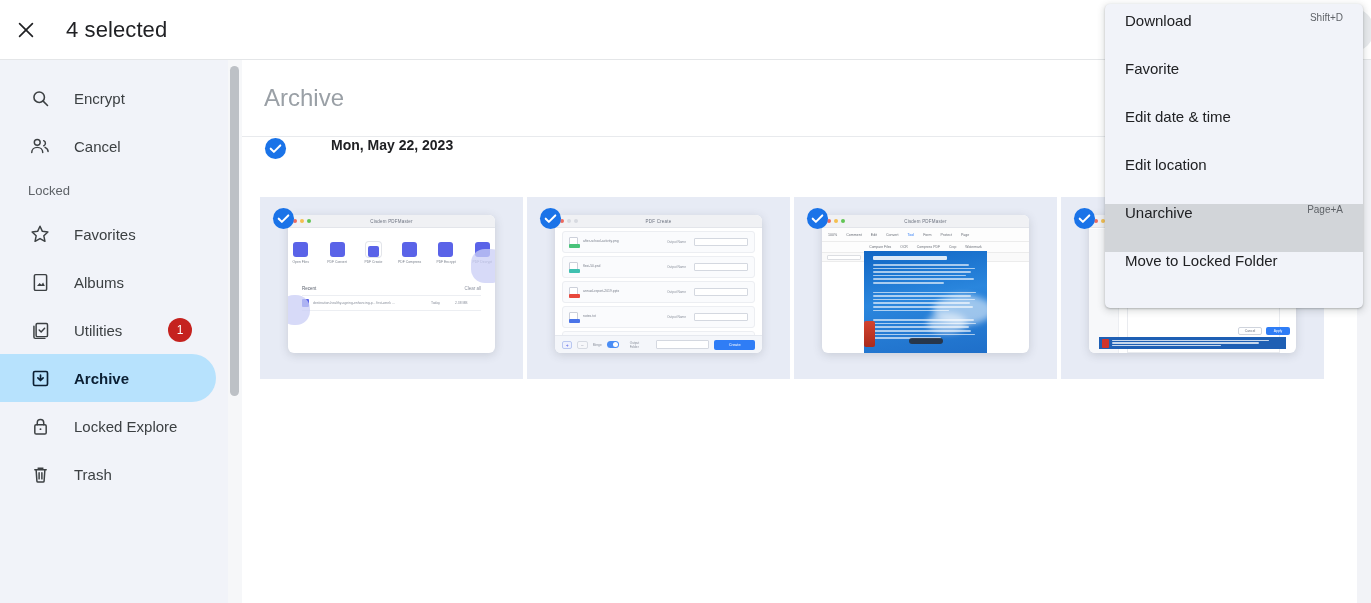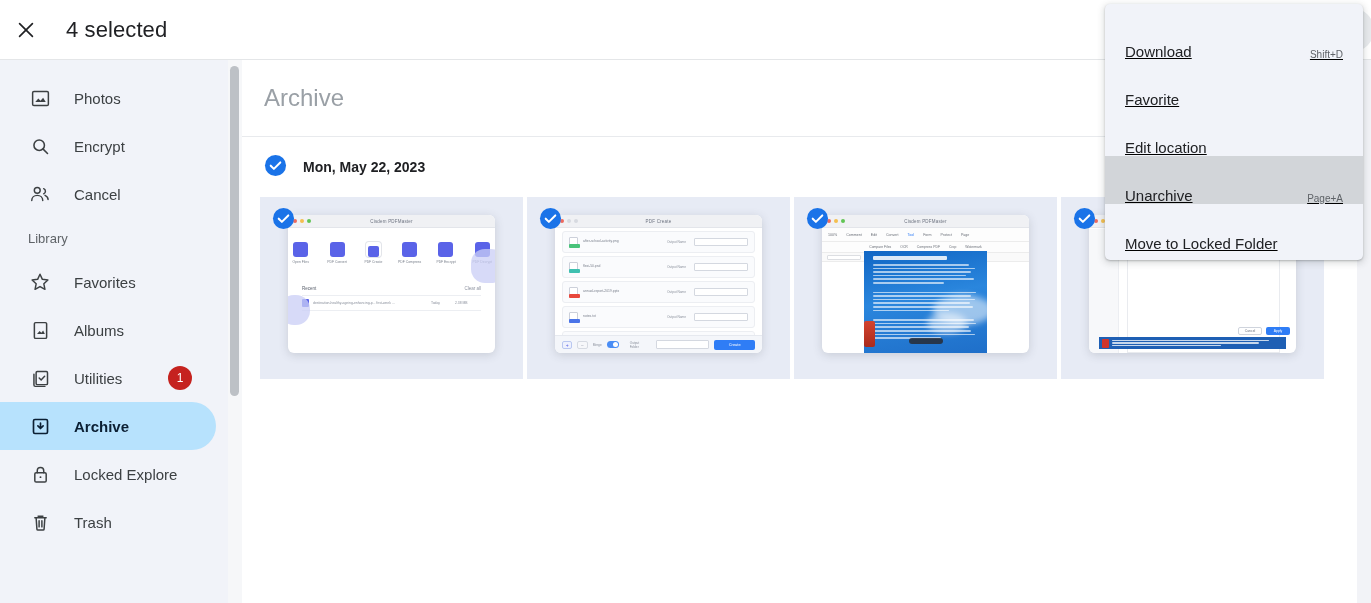--- a/index.html
+++ b/index.html
@@ -74,21 +74,21 @@
     position: absolute; top: 60px; left: 242px; width: 1115px; height: 543px;
     background: #ffffff; overflow: hidden;
   }
   .main-header {
     height: 77px; display: flex; align-items: center;
     border-bottom: 1px solid #e8eaed; padding-left: 22px;
   }
   .main-header-title { font-size: 24px; color: #9aa0a6; }
 
   .date-row {
-    display: flex; align-items: center; height: 60px; padding-left: 22px;
+    display: flex; height: 60px; padding-left: 22px; gap: 28px;
   }
   .date-check { margin-right: 16px; cursor: pointer; }
   .date-label { font-size: 14px; color: #202124; font-weight: bold; }
 
   .photo-grid {
     display: flex; gap: 4px; padding-left: 18px;
   }
   .tile {
     position: relative; width: 263px; height: 182px;
     background: #e7ebf5; overflow: hidden; cursor: pointer;
@@ -190,22 +190,22 @@
     position: absolute; top: 8px; left: 1330px; width: 44px; height: 44px;
     border-radius: 50%; background: #e8eaed; z-index: 8;
   }
   .menu {
     position: absolute; top: 4px; left: 1105px; width: 258px;
     background: #f1f3f9; border-radius: 5px;
     box-shadow: 0 2px 6px 2px rgba(60,64,67,.15), 0 1px 2px rgba(60,64,67,.3);
     padding: 8px 0; z-index: 10;
   }
   .menu-item {
-    height: 48px; display: flex; align-items: flex-end;
-    padding: 0 20px; cursor: pointer; text-decoration: underline;
+    height: 48px; display: flex; align-items: flex-start;
+    padding: 0 20px; cursor: pointer;
   }
   .menu-item.hovered { background: #d2d5d9; }
   .menu-item-label { font-size: 15px; color: #202124; }
   .menu-item-shortcut { margin-left: auto; font-size: 10px; color: #5f6368; }
 </style>
 </head>
 <body>
 
 <div class="app">
 
@@ -214,29 +214,20 @@
       <svg width="22" height="22" viewBox="0 0 24 24" fill="none" stroke="#202124" stroke-width="1.8" stroke-linecap="round">
         <line x1="5" y1="5" x2="19" y2="19"></line>
           <line x1="19" y1="5" x2="5" y2="19"></line>
       </svg>
     </div>
     <div class="topbar-title">4 selected</div>
   </div>
 
   <div class="sidebar">
 
-    <div class="nav-item">
-      <span class="nav-icon">
-        <svg width="21" height="21" viewBox="0 0 24 24" fill="none" stroke="#3c4043" stroke-width="1.7">
-          <rect x="3" y="4" width="18" height="16" rx="1.5"></rect>
-          <path d="M6 16l3.5-4 2.5 2.5L15 11l3 5z" fill="#3c4043" stroke="none"></path>
-        </svg>
-      </span>
-      <span class="nav-label">Photos</span>
-    </div>
 
     <div class="nav-item">
       <span class="nav-icon">
         <svg width="21" height="21" viewBox="0 0 24 24" fill="none" stroke="#3c4043" stroke-width="1.8" stroke-linecap="round">
           <circle cx="10.5" cy="10.5" r="6"></circle>
             <line x1="15" y1="15" x2="20" y2="20"></line>
         </svg>
       </span>
       <span class="nav-label">Encrypt</span>
     </div>
@@ -246,21 +237,21 @@
         <svg width="22" height="22" viewBox="0 0 24 24" fill="none" stroke="#3c4043" stroke-width="1.6" stroke-linecap="round">
           <circle cx="9" cy="8" r="3.2"></circle>
           <path d="M3 19c0-3.3 2.7-5.5 6-5.5s6 2.2 6 5.5"></path>
           <path d="M16 6.2a3 3 0 010 5.6M17.5 13.5c2 .9 3.3 2.6 3.3 4.6"></path>
         </svg>
       </span>
       <span class="nav-label">Cancel</span>
     </div>
 
 
-    <div class="section-label">Library</div>
+    <div class="section-label">Locked</div>
 
     <div class="nav-item">
       <span class="nav-icon">
         <svg width="22" height="22" viewBox="0 0 24 24" fill="none" stroke="#3c4043" stroke-width="1.6" stroke-linejoin="round">
           <path d="M12 3.5l2.6 5.6 6 .7-4.4 4.2 1.2 6-5.4-3-5.4 3 1.2-6L3.4 9.8l6-.7z"></path>
         </svg>
       </span>
       <span class="nav-label">Favorites</span>
     </div>
 
@@ -569,20 +560,24 @@
   <div class="menu">
     <div class="menu-item">
       <span class="menu-item-label">Download</span>
       <span class="menu-item-shortcut">Shift+D</span>
     </div>
     <div class="menu-item">
       <span class="menu-item-label">Favorite</span>
       <span class="menu-item-shortcut"></span>
     </div>
     <div class="menu-item">
+      <span class="menu-item-label">Edit date &amp; time</span>
+      <span class="menu-item-shortcut"></span>
+    </div>
+    <div class="menu-item">
       <span class="menu-item-label">Edit location</span>
       <span class="menu-item-shortcut"></span>
     </div>
     <div class="menu-item hovered">
       <span class="menu-item-label">Unarchive</span>
       <span class="menu-item-shortcut">Page+A</span>
     </div>
     <div class="menu-item">
       <span class="menu-item-label">Move to Locked Folder</span>
       <span class="menu-item-shortcut"></span>

